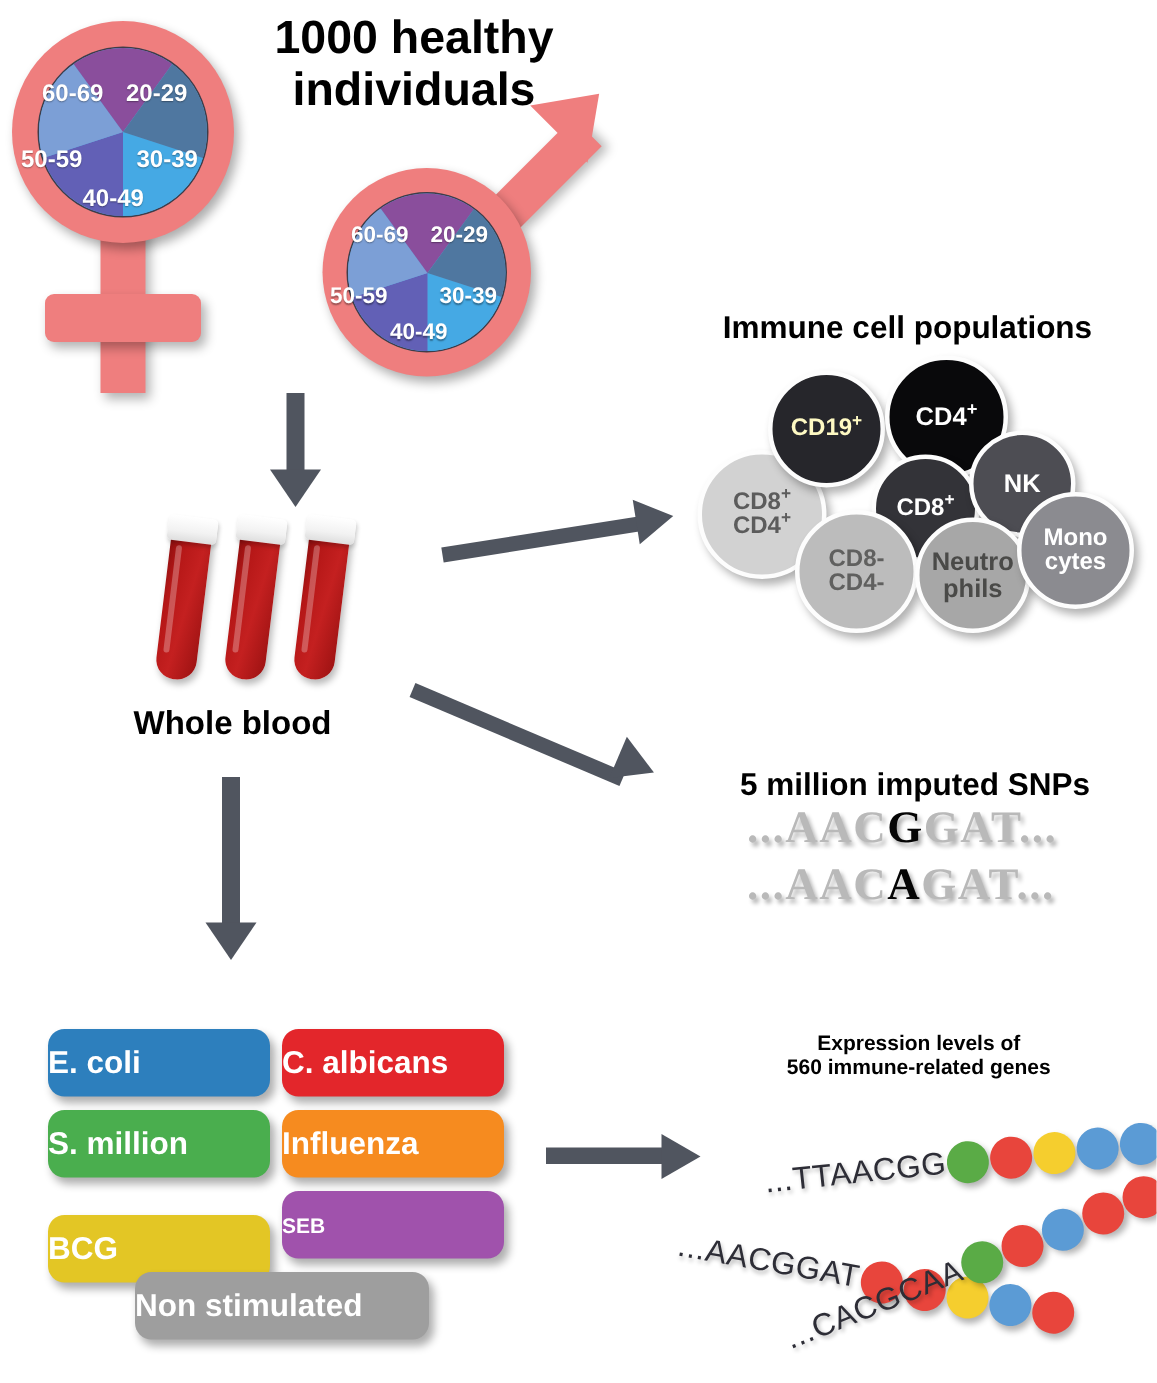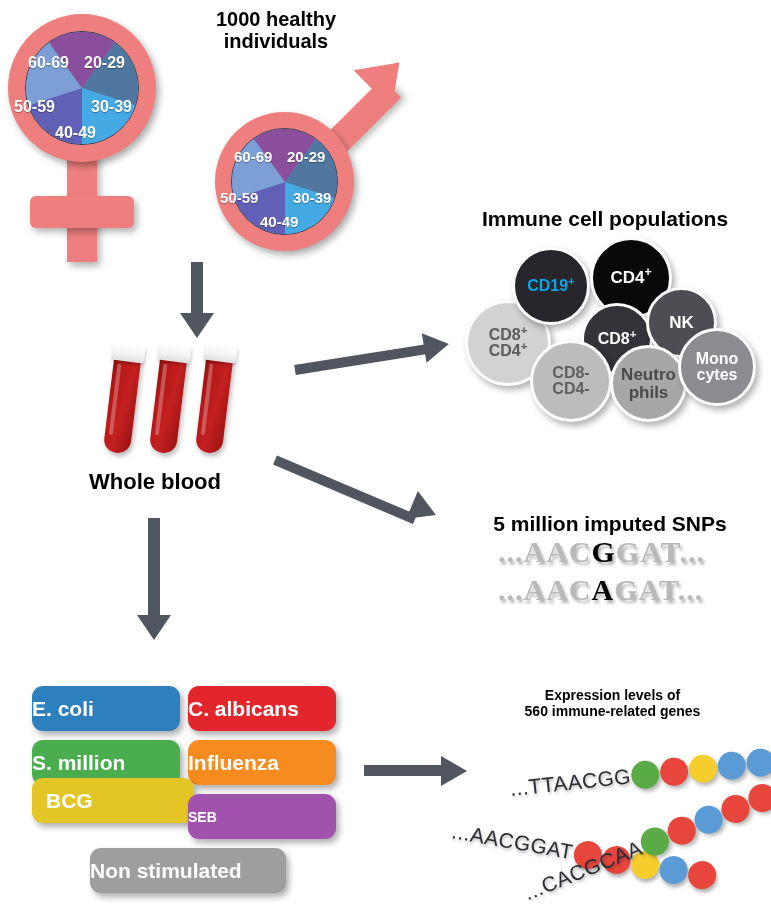--- a/index.html
+++ b/index.html
@@ -64,21 +64,21 @@
           display:flex;align-items:center;}
   .sletters{font-size:21px;color:#2d2d36;letter-spacing:.4px;
             font-family:"Liberation Sans","DejaVu Sans",sans-serif;
             text-shadow:1px 2px 3px rgba(0,0,0,.30);}
   .bead{width:28px;height:28px;border-radius:50%;margin-left:1px;
         box-shadow:2px 3px 4px rgba(0,0,0,.30);flex:0 0 auto;}
 </style>
 </head>
 <body>
 
-<div class="abs ttl" style="left:170px;top:8px;width:212px;font-size:20px;">
+<div class="abs ttl" style="left:170px;top:8px;width:212px;font-size:31px;">
   <div>1000 healthy</div>
   <div>individuals</div>
 </div>
 
 <div class="gsym" style="left:8px;top:14px;">
   <div class="fstem" style="left:59px;top:136px;width:30px;height:112px;"></div>
   <div class="fbar" style="left:22px;top:182px;width:104px;height:32px;"></div>
   <div class="ring" style="left:0px;top:0px;width:148px;height:148px;"></div>
   <div class="pieclip" style="left:17px;top:17px;width:114px;height:114px;">
     <div class="slice" style="transform:rotate(0deg) skewY(18deg);background:#45a9e4;"></div>
@@ -155,21 +155,21 @@
 
 <div class="abs ttl" style="left:455px;top:207px;width:300px;font-size:21px;">Immune cell populations</div>
 
 <div class="abs" style="left:450px;top:235px;width:321px;height:170px;">
   <div class="cell" style="left:15px;top:65px;width:86px;height:86px;background:#d2d2d2;color:#5c5c5c;font-size:16px;">
     <div>
       <div>CD8<sup>+</sup></div>
       <div>CD4<sup>+</sup></div>
     </div>
   </div>
-  <div class="cell" style="left:62px;top:12px;width:78px;height:78px;background:#26262b;color:#0ea5e9;font-size:16px;">
+  <div class="cell" style="left:62px;top:12px;width:78px;height:78px;background:#26262b;color:#fef9c3;font-size:16px;">
     <span>CD19<sup>+</sup></span>
   </div>
   <div class="cell" style="left:140px;top:2px;width:82px;height:82px;background:#09090b;color:#ffffff;font-size:17px;">
     <span>CD4<sup>+</sup></span>
   </div>
   <div class="cell" style="left:131px;top:68px;width:72px;height:72px;background:#333338;color:#ffffff;font-size:16px;">
     <span>CD8<sup>+</sup></span>
   </div>
   <div class="cell" style="left:196px;top:52px;width:71px;height:71px;background:#4d4d53;color:#ffffff;font-size:17px;">
     <span>NK</span>
@@ -209,21 +209,21 @@
     </div>
   <div class="stim" style="left:156px;top:0px;width:148px;height:45px;background:#e3262b;font-size:21px;">
     <span>C. albicans</span>
     </div>
   <div class="stim" style="left:0px;top:54px;width:148px;height:45px;background:#4aae4e;font-size:21px;">
     <span>S. million</span>
     </div>
   <div class="stim" style="left:156px;top:54px;width:148px;height:45px;background:#f68b1f;font-size:21px;">
     <span>Influenza</span>
     </div>
-  <div class="stim" style="left:0px;top:92px;width:148px;height:45px;background:#e3c625;font-size:21px;padding-left:14px;">
+  <div class="stim" style="left:0px;top:124px;width:148px;height:45px;background:#e3c625;font-size:21px;">
     <span>BCG</span>
     </div>
   <div class="stim" style="left:156px;top:108px;width:148px;height:45px;background:#a052ac;font-size:14px;">
     <span>SEB</span>
     </div>
   <div class="stim" style="left:58px;top:162px;width:196px;height:45px;background:#9e9e9e;font-size:21px;">
     <span>Non stimulated</span>
     </div>
 </div>
 

